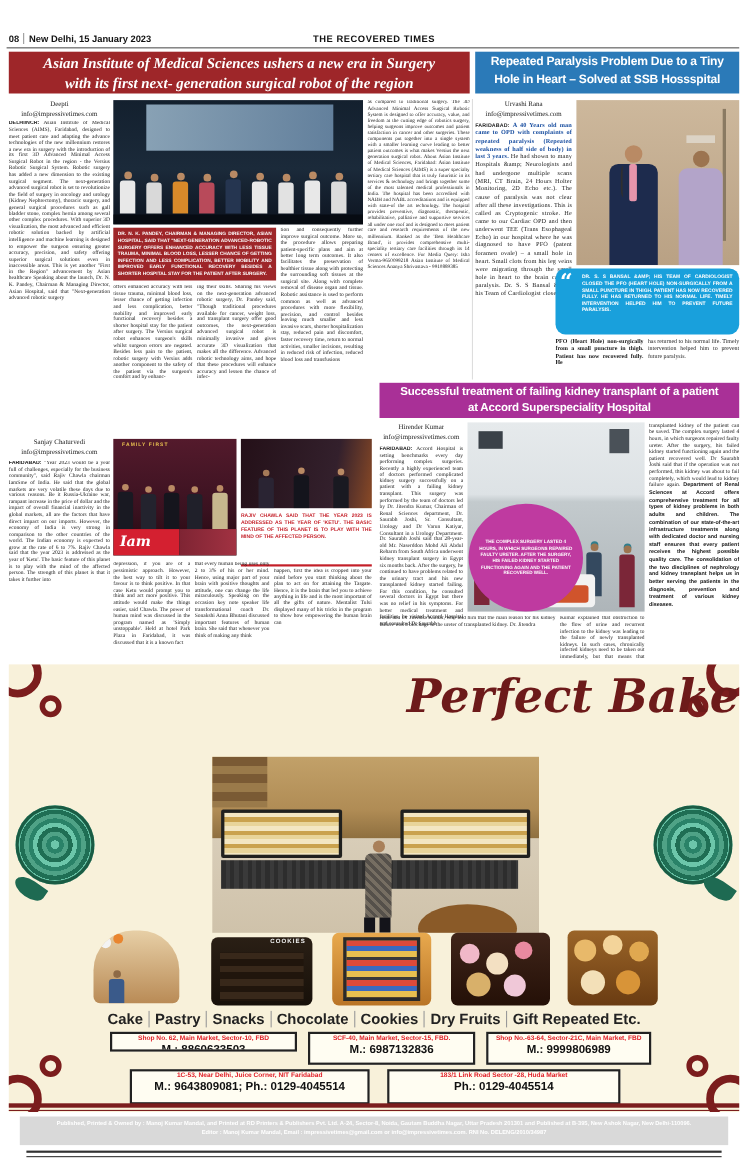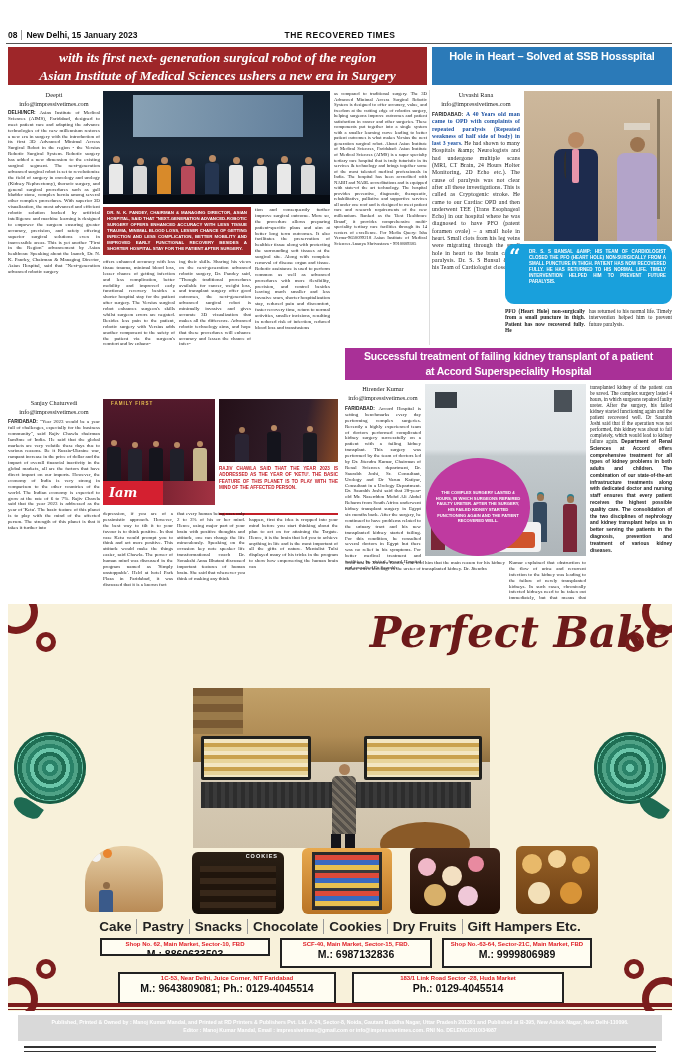--- a/index.html
+++ b/index.html
@@ -61,26 +61,27 @@
 
 <div id="page">
 
   <div class="mast-left">
     <span class="pgno">08</span><span>New Delhi, 15 January 2023</span>
   </div>
   <div class="mast-center">THE RECOVERED TIMES</div>
   <div class="head-rule"></div>
 
   <div class="ban ban1">
+    <div>Asian Institute of Medical Sciences ushers a new era in Surgery</div>
     <div>with its first next- generation surgical robot of the region</div>
-    <div>Asian Institute of Medical Sciences ushers a new era in Surgery</div>
 
   </div>
 
   <div class="ban ban2">
+    <div>Repeated Paralysis Problem Due to a Tiny</div>
     <div>Hole in Heart – Solved at SSB Hossspital</div>
   </div>
 
   <div class="byline" style="left:8px;top:91px;width:92px;">
     <span>Deepti</span><br>
     <span>info@impressivetimes.com</span>
   </div>
   <div class="col" style="left:8px;top:110px;width:92px;height:235px;">
     <b class="lead">DELHI/NCR:</b> <span>Asian Institute of Medical Sciences (AIMS), Faridabad, designed to meet patient care and adapting the advance technologies of the new millennium restores a new era in surgery with the introduction of its first 3D Advanced Minimal Access Surgical Robot in the region - the Versius Robotic Surgical System. Robotic surgery has added a new dimension to the existing surgical segment. The next-generation advanced surgical robot is set to revolutionize the field of surgery in oncology and urology (Kidney Nephrectomy), thoracic surgery, and general surgical procedures such as gall bladder stone, complex hernia among several other complex procedures. With superior 3D visualization, the most advanced and efficient robotic solution backed by artificial intelligence and machine learning is designed to empower the surgeon ensuring greater accuracy, precision, and safety offering superior surgical solutions even in inaccessible areas. This is yet another "First in the Region" advancement by Asian healthcare Speaking about the launch, Dr. N. K. Pandey, Chairman &amp; Managing Director, Asian Hospital, said that "Next-generation advanced robotic surgery</span>
   </div>
@@ -336,21 +337,21 @@
     </div>
     <div class="photo" style="left:508px;top:242px;width:82px;height:68px;border-radius:6px;background:linear-gradient(#9a6428,#6a3c12);">
       <div style="position:absolute;left:6px;top:8px;width:20px;height:20px;border-radius:50%;background:#e8b96a;"></div>
       <div style="position:absolute;left:32px;top:4px;width:18px;height:18px;border-radius:50%;background:#f3d49a;"></div>
       <div style="position:absolute;left:56px;top:10px;width:18px;height:18px;border-radius:50%;background:#e0a850;"></div>
       <div style="position:absolute;left:12px;top:36px;width:22px;height:22px;border-radius:50%;background:#f3e0b8;"></div>
       <div style="position:absolute;left:44px;top:36px;width:22px;height:22px;border-radius:50%;background:#d89438;"></div>
     </div>
 
     <div class="items-line" style="top:316px;">
-      <span>Cake</span><span>Pastry</span><span>Snacks</span><span>Chocolate</span><span>Cookies</span><span>Dry Fruits</span><span>Gift Hampers Etc.</span>
+      <span>Cake</span><span>Pastry</span><span>Snacks</span><span>Chocolate</span><span>Cookies</span><span>Dry Fruits</span><span>Gift Repeated Etc.</span>
     </div>
 
     <div class="shop" style="left:92px;top:334px;width:170px;height:18px;">
       <span class="addr">Shop No. 62, Main Market, Sector-10, FBD</span>
       <span class="ph">M.: 8860633503</span>
     </div>
     <div class="shop" style="left:272px;top:334px;width:152px;height:30px;">
       <span class="addr">SCF-40, Main Market, Sector-15, FBD.</span>
       <span class="ph">M.: 6987132836</span>
     </div>

